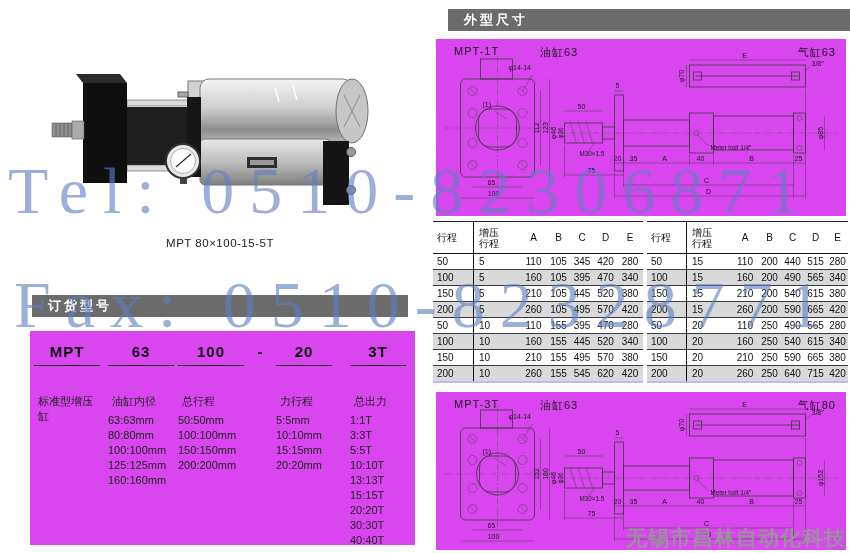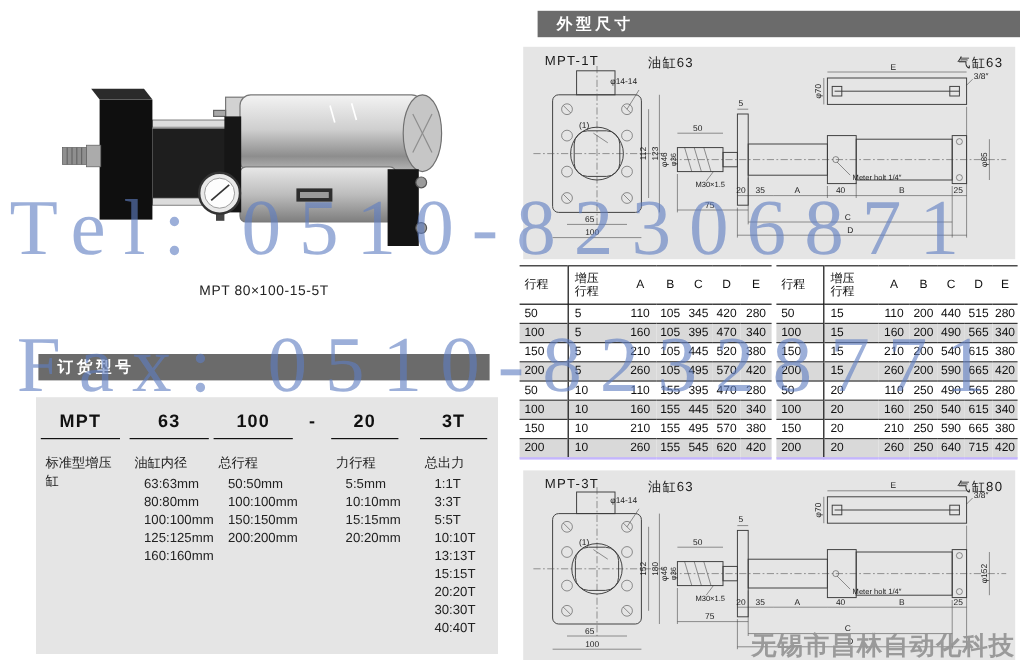--- a/index.html
+++ b/index.html
@@ -1,28 +1,28 @@
 <!DOCTYPE html>
 <html><head>
 <meta charset="utf-8">
 <style>
   html,body{margin:0;padding:0}
   body{width:850px;height:553px;position:relative;background:#fff;
        font-family:"Liberation Sans",sans-serif;overflow:hidden;color:#111}
   .abs{position:absolute}
   .bar{background:#6b6b6b;color:#fff;font-weight:bold;font-size:13px;line-height:22px;
        height:22px;padding-left:16px;letter-spacing:3px;box-sizing:border-box}
-  .panel{background:#e5e5e5}
+  .panel{background:#d946ef}
   .caption{font-size:11.5px;color:#222;text-align:center;letter-spacing:.5px}
   
   .ocol{position:absolute;top:12px}
   .ocode{font-weight:bold;font-size:15px;text-align:center;border-bottom:1.5px solid #111;
          padding-bottom:5px;letter-spacing:1px}
-  .otitle{font-size:11px;margin:12px 0 4px 4px;color:#222}
-  .opt{font-size:11px;line-height:15px;margin-left:12px;color:#222}
+  .otitle{font-size:11px;margin:28px 0 4px 4px;color:#222}
+  .opt{font-size:11px;line-height:15px;margin-left:0;color:#222}
   .odash{font-weight:bold;font-size:15px;text-align:center}
   
   table.spec{border-collapse:collapse;table-layout:fixed;font-size:10px;color:#111;
              border-top:1px solid #222;border-bottom:2px solid #c4b5fd;background:#fff}
   table.spec th{font-weight:normal;border-bottom:1.5px solid #111;height:31px;
                 vertical-align:middle;text-align:center;line-height:11px;padding:0}
   table.spec td{height:15px;text-align:center;padding:0;border-top:1px solid #3a3a3a}
   table.spec th:first-child,table.spec td:first-child{border-right:1px solid #111;text-align:left;padding-left:4px}
   table.spec th:nth-child(2),table.spec td:nth-child(2){text-align:left;padding-left:5px}
   table.spec tbody tr:nth-child(even){background:#d9d9d9}

